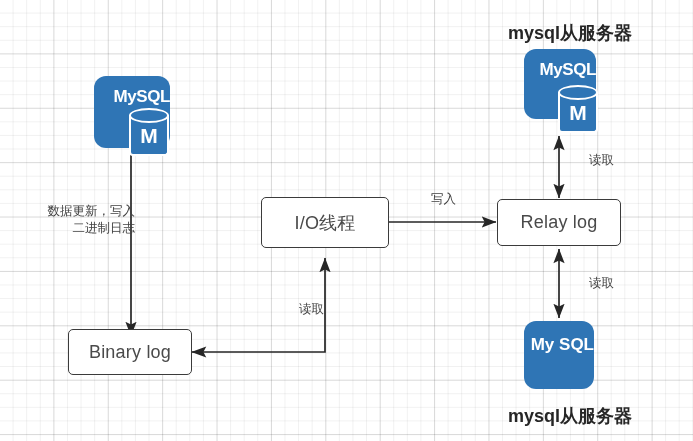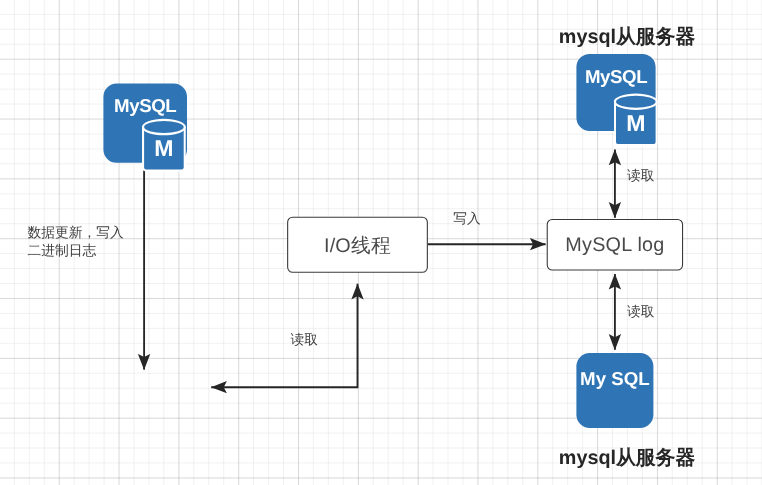--- a/index.html
+++ b/index.html
@@ -57,21 +57,21 @@
     position: absolute;
     box-sizing: border-box;
     background: #2f75b5;
     border-radius: 12px;
   }
   .mysql-icon .brand {
     position: absolute;
     left: 0;
     right: 0;
     top: 11px;
-    text-align: center;
+    text-align: right;
     color: #ffffff;
     font-weight: bold;
     font-size: 17px;
     letter-spacing: -0.4px;
   }
   .mysql-icon.small .brand {
     top: 14px;
     font-size: 17px;
     letter-spacing: 0px;
   }
@@ -123,21 +123,21 @@
     white-space: nowrap;
   }
 
   
   .edge-label {
     position: absolute;
     color: #3f3f3f;
     font-size: 12.5px;
     line-height: 17px;
     white-space: nowrap;
-    text-align: left;
+    text-align: right;
   }
 </style>
 </head>
 <body>
 
 <div id="canvas">
 
   <svg id="wires" viewBox="0 0 693 441" xmlns="http://www.w3.org/2000/svg">
     <defs>
       <marker id="arrow-end" markerWidth="10" markerHeight="10" refX="8.4" refY="3.6" orient="auto" markerUnits="strokeWidth">
@@ -177,28 +177,29 @@
       <div class="cyl-top"></div>
       <div class="cyl-letter">M</div>
     </div>
   </div>
 
   <div class="edge-label" style="left:25px; top:203px; width:110px;">
     <span>数据更新，写入</span><br>
     <span>二进制日志</span>
   </div>
 
+  <div class="node-box" style="left:68px; top:329px; width:124px; height:46px;">Binary log</div>
 
   <div class="node-box" style="left:261px; top:197px; width:128px; height:51px;">I/O线程</div>
 
   <div class="edge-label" style="left:264px; top:301px; width:60px;">读取</div>
 
   <div class="edge-label" style="left:412px; top:192px; width:44px;font-family:Liberation Mono, monospace;">写入</div>
 
-  <div class="node-box" style="left:497px; top:199px; width:124px; height:47px;">MySQL log</div>
+  <div class="node-box" style="left:497px; top:199px; width:124px; height:47px;">Relay log</div>
 
   <div class="caption" style="left:508px; top:21px;">mysql从服务器</div>
 
   <div class="mysql-icon" style="left:524px; top:49px; width:72px; height:70px;">
     <div class="brand">MySQL</div>
     <div class="cylinder" style="right:-2px; bottom:-14px;">
       <div class="cyl-body"></div>
       <div class="cyl-top"></div>
       <div class="cyl-letter">M</div>
     </div>

